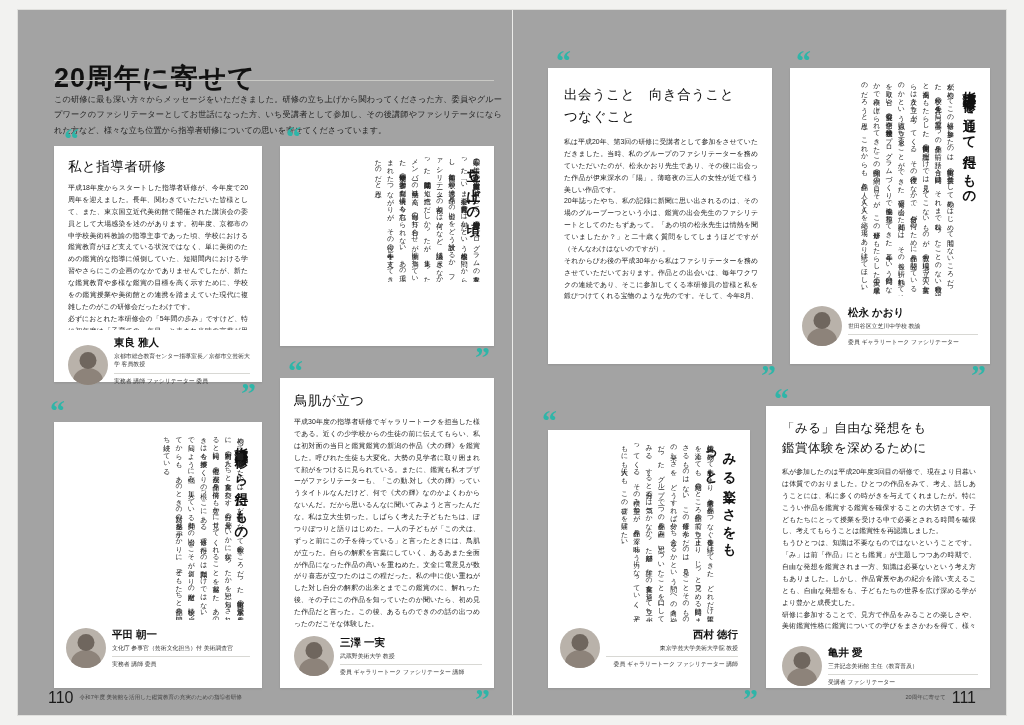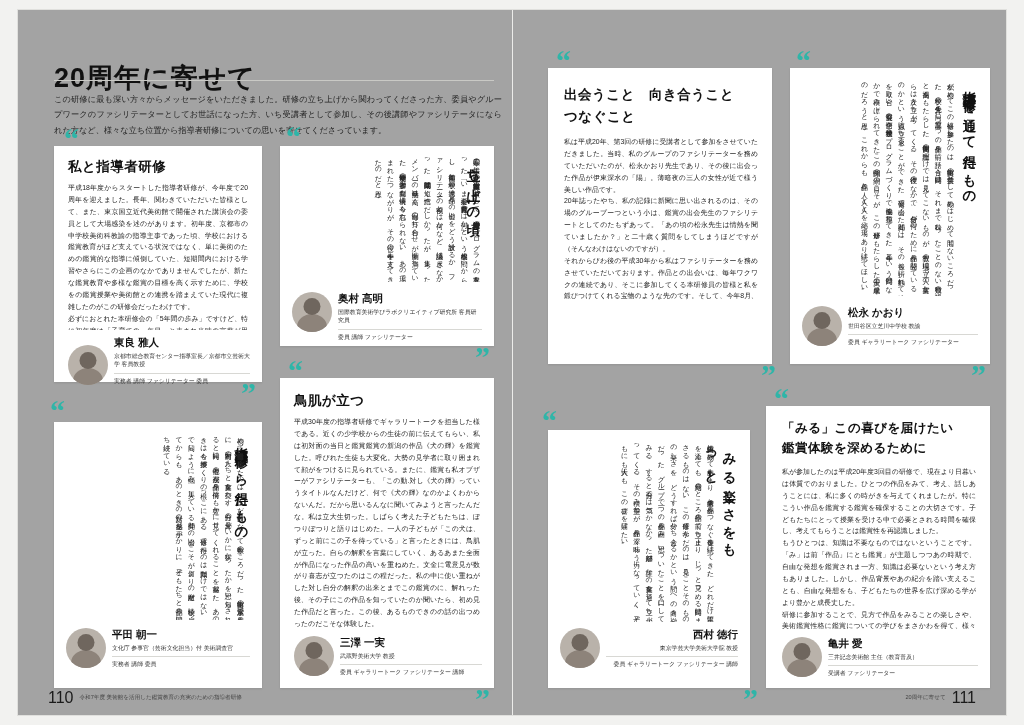--- a/index.html
+++ b/index.html
@@ -41,21 +41,21 @@
     box-shadow:0 1px 2px rgba(0,0,0,0.10);
   }
   .qmark{
     position:absolute;color:#2fb5a8;font-weight:bold;
     font-family:"Liberation Serif", serif;
     line-height:1;
   }
   .qopen{font-size:30px;}
   .qclose{font-size:30px;}
   .ctitle{
-    font-size:13.5px;font-weight:bold;color:#111;letter-spacing:0.5px;
+    font-size:13.5px;font-weight:normal;color:#111;letter-spacing:0.5px;
   }
   .ctitle.sm{font-size:12.5px;}
   .body-h{
     font-size:6.9px;line-height:1.72;text-align:justify;color:#232323;
   }
   
   .body-v{
     writing-mode:vertical-rl;
     text-orientation:upright;
     font-size:6.9px;line-height:1.78;color:#232323;
@@ -123,29 +123,20 @@
         <div class="prole">実務者 講師 ファシリテーター 委員</div>
       </div>
     </div>
     <span class="qmark qclose" style="right:6px;bottom:-26px;">”</span>
   </div>
 
   <div class="card" style="left:262px;top:136px;width:214px;height:200px;">
     <span class="qmark qopen" style="left:6px;top:-24px;">“</span>
     <div class="vtitle" style="position:absolute;right:12px;top:12px;height:96px;">立ち上げの頃</div>
     <div class="body-v" style="position:absolute;right:12px;top:8px;width:166px;height:128px;overflow:hidden;">二〇〇五年の年末に文化庁の鑑賞教育事業の一環として、鑑賞教育指導者研修のプログラムの立案を行った。「いま必要な鑑賞教育とは何か」という根本的な問いから出発し、美術館と学校の連携、作品との出会いをどう設計するか、ファシリテーターの役割とは何かなど、議論は尽きなかった。準備期間は短く慌ただしかったが、集まったメンバーの熱量は高く、毎回の打ち合わせが刺激に満ちていた。研修初年度の参加者の真剣な表情は今も忘れられない。あの場で生まれたつながりが、その後の二十年を支えてきたのだと思う。</div>
-    <div class="prof" style="left:12px;top:146px;width:190px;">
-      <div class="avatar"></div>
-      <div style="flex:1;">
-        <div class="pname">奥村 高明</div>
-        <div class="paff">国際教育美術学びラボクリエイティブ研究所 客員研究員</div>
-        <div class="divider"></div>
-        <div class="prole">委員 講師 ファシリテーター</div>
-      </div>
-    </div>
     <span class="qmark qclose" style="right:4px;bottom:-26px;">”</span>
   </div>
 
   <div class="card" style="left:262px;top:368px;width:214px;height:310px;">
     <span class="qmark qopen" style="left:8px;top:-22px;">“</span>
     <div class="ctitle" style="position:absolute;left:14px;top:14px;">鳥肌が立つ</div>
     <div class="body-h" style="position:absolute;left:14px;top:38px;width:186px;height:216px;overflow:hidden;white-space:pre-line;">平成30年度の指導者研修でギャラリートークを担当した様である。近くの少学校からの生徒の前に伝えてもらい、私は初対面の当日と鑑賞鑑賞の新潟の作品《犬の輝》を鑑賞した。呼びれた生徒も大変化。大勢の見学者に取り囲まれて顔がをつけるに見られている。またに、鑑賞も私オブザーがファシリテーターも、「この動.対し《犬の輝》っていうタイトルなんだけど、何で《犬の輝》なのかよくわからないんだ。だから思いるんなに聞いてみようと言ったんだな。私は立大生切った。しばらく考えた子どもたちは、ぽつりぽつりと語りはじめた。一人の子どもが「この犬は、ずっと前にこの子を待っている」と言ったときには、鳥肌が立った。自らの解釈を言葉にしていく、あるあまた全面が作品になった作品の高いを重ねめた。文金に電意見が数がり喜志が立つたのはこの程だった。私の中に使い重ねがした対し自分の解釈の出来とまでこの鑑賞のに、解れった後、その子にこの作品を知っていたのか聞いたら、初め見た作品だと言った。この後、あるものできのの話の出つめったのだこそな体験した。
 指導者研修のひとときが心解われていた作業、十数年間にわたりこのような体験をきせていただいたのが自分の宝である。</div>
     <div class="prof" style="left:14px;top:258px;width:188px;">
       <div class="avatar"></div>
@@ -195,27 +186,27 @@
         <div class="paff">世田谷区立芝川中学校 教諭</div>
         <div class="divider"></div>
         <div class="prole">委員 ギャラリートーク ファシリテーター</div>
       </div>
     </div>
     <span class="qmark qclose" style="right:4px;bottom:-26px;">”</span>
   </div>
 
   <div class="card" style="left:748px;top:396px;width:224px;height:282px;">
     <span class="qmark qopen" style="left:8px;top:-22px;">“</span>
-    <div class="ctitle sm" style="position:absolute;left:16px;top:14px;">「みる」この喜びを届けたい</div>
+    <div class="ctitle sm" style="position:absolute;left:16px;top:14px;">「みる」自由な発想をも</div>
     <div class="ctitle sm" style="position:absolute;left:16px;top:34px;">鑑賞体験を深めるために</div>
     <div class="body-h" style="position:absolute;left:16px;top:60px;width:194px;height:166px;overflow:hidden;white-space:pre-line;">私が参加したのは平成20年度3回目の研修で、現在より日暮いは体質でのおりました。ひとつの作品をみて、考え、話しあうことには、私に多くの時がきを与えてくれましたが。特にこうい作品を鑑賞する鑑賞を確保することの大切さです。子どもたちにとって授業を受ける中で必要とされる時間を確保し、考えてもらうことは鑑賞性を再認識しました。
 もうひとつは、知識は不要なものではないということです。「み」は前「作品」にとも鑑賞」が主題しつつあの時期で、自由な発想を鑑賞されま一方、知識は必要ないという考え方もありました。しかし、作品背景やあの紀介を踏い支えることも、自由な発想をも、子どもたちの世界を広げ深める学がより豊かと成長丈した。
 研修に参加することで、見方で作品をみることの楽しさや、美術鑑賞性格に鑑賞についての学びをまさかわを得て、様々な人とのつながりとも繋がれました。その後、ファシリテーターとしても年齢に関わるようになり、受講者ととも当に鑑賞についての考えを愛めをいただきています。
 子どもたちの感性にハンカと繋がり、鑑賞の世界が広りろもーつはありません。これからも「みること」を通してをまえる学びを投げ続けたいと思います。</div>
-    <div class="prof" style="left:16px;top:231px;width:196px;">
+    <div class="prof" style="left:16px;top:240px;width:196px;">
       <div class="avatar"></div>
       <div style="flex:1;">
         <div class="pname">亀井 愛</div>
         <div class="paff">三井記念美術館 主任（教育普及）</div>
         <div class="divider"></div>
         <div class="prole">受講者 ファシリテーター</div>
       </div>
     </div>
   </div>
 

